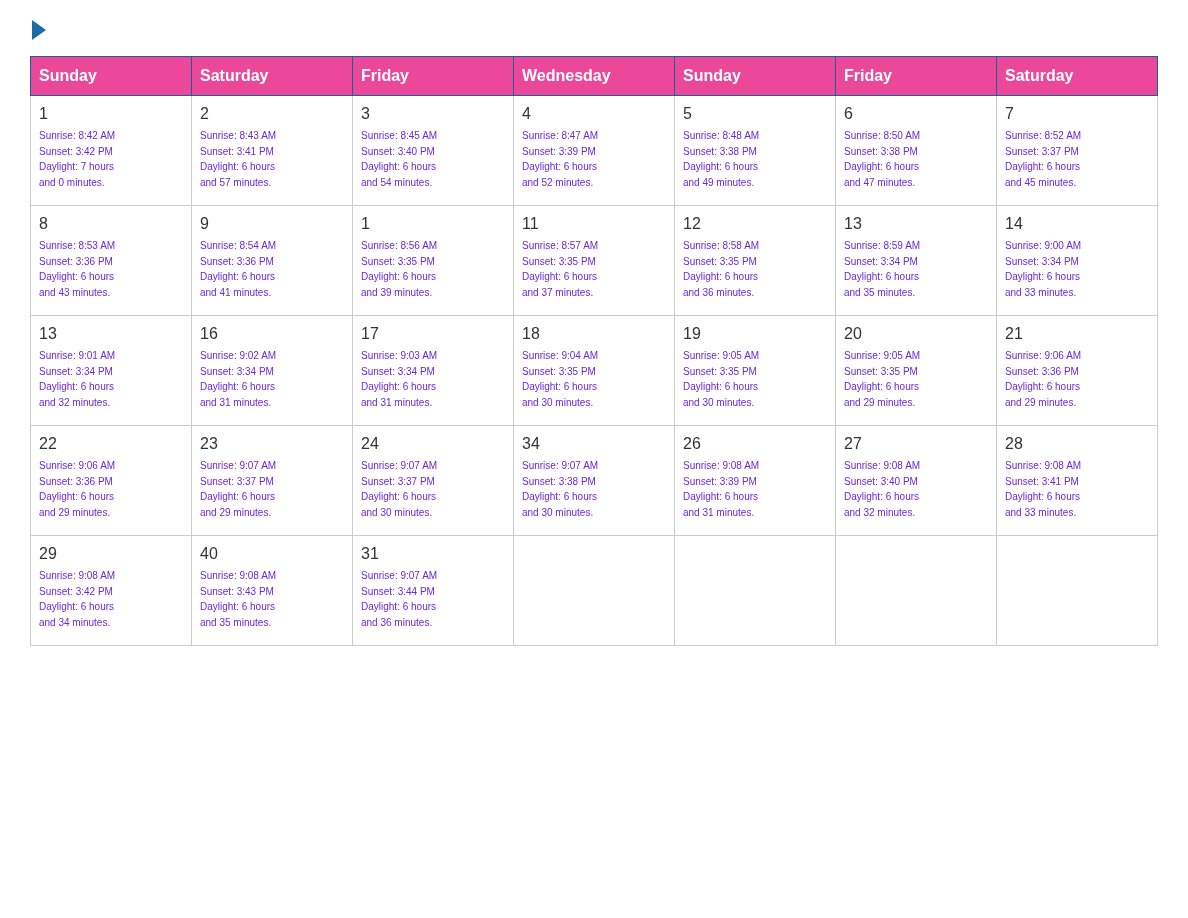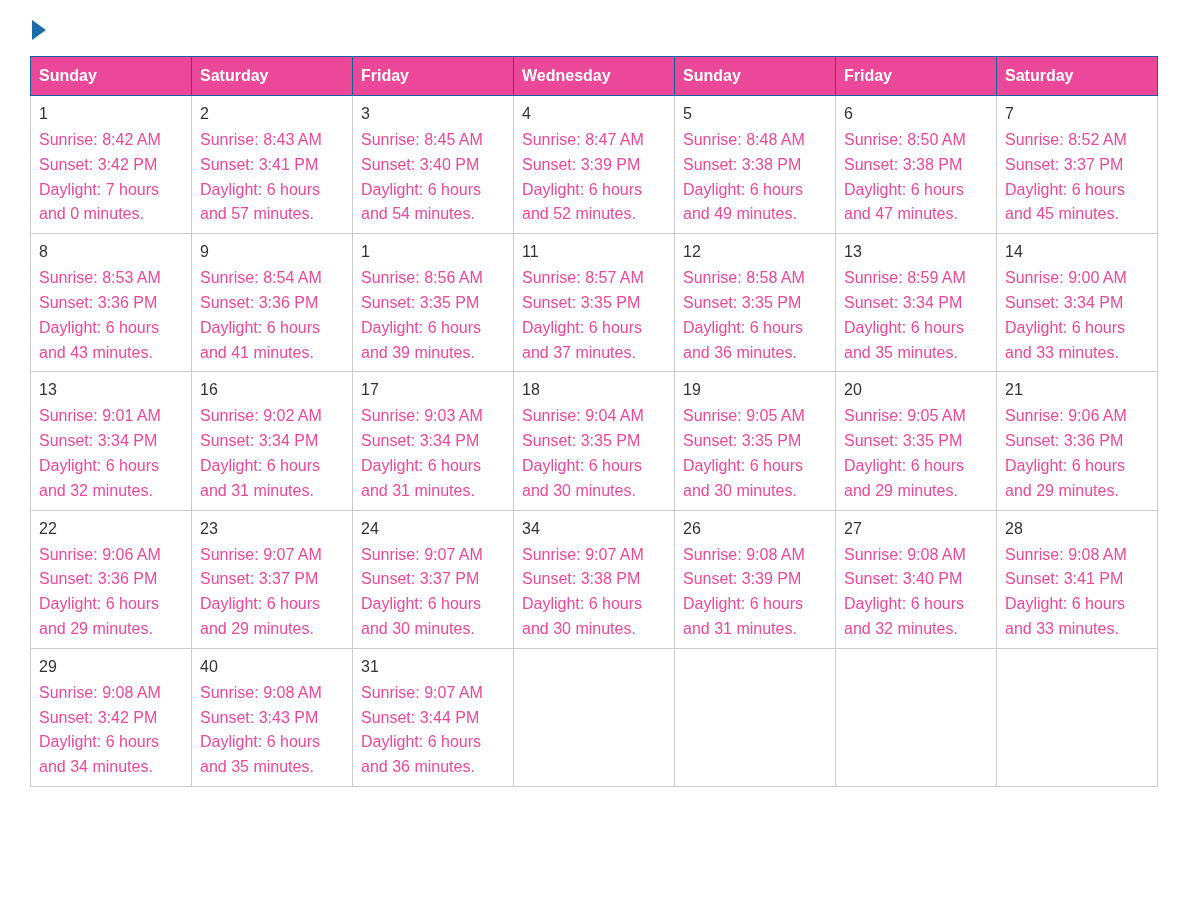--- a/index.html
+++ b/index.html
@@ -77,22 +77,22 @@
       height: 110px;
     }
     tbody tr td .day-num {
       font-size: 16px;
       font-weight: normal;
       color: #333;
       display: block;
       margin-bottom: 2px;
     }
     tbody tr td .day-info {
-      font-size: 16px;
-      color: #ec4899;
+      font-size: 10px;
+      color: #6d28d9;
       line-height: 1.55;
     }
     tbody tr td.empty {
       background: #fff;
     }
     .logo-wrapper {
       display: flex;
       flex-direction: column;
       align-items: flex-start;
     }

